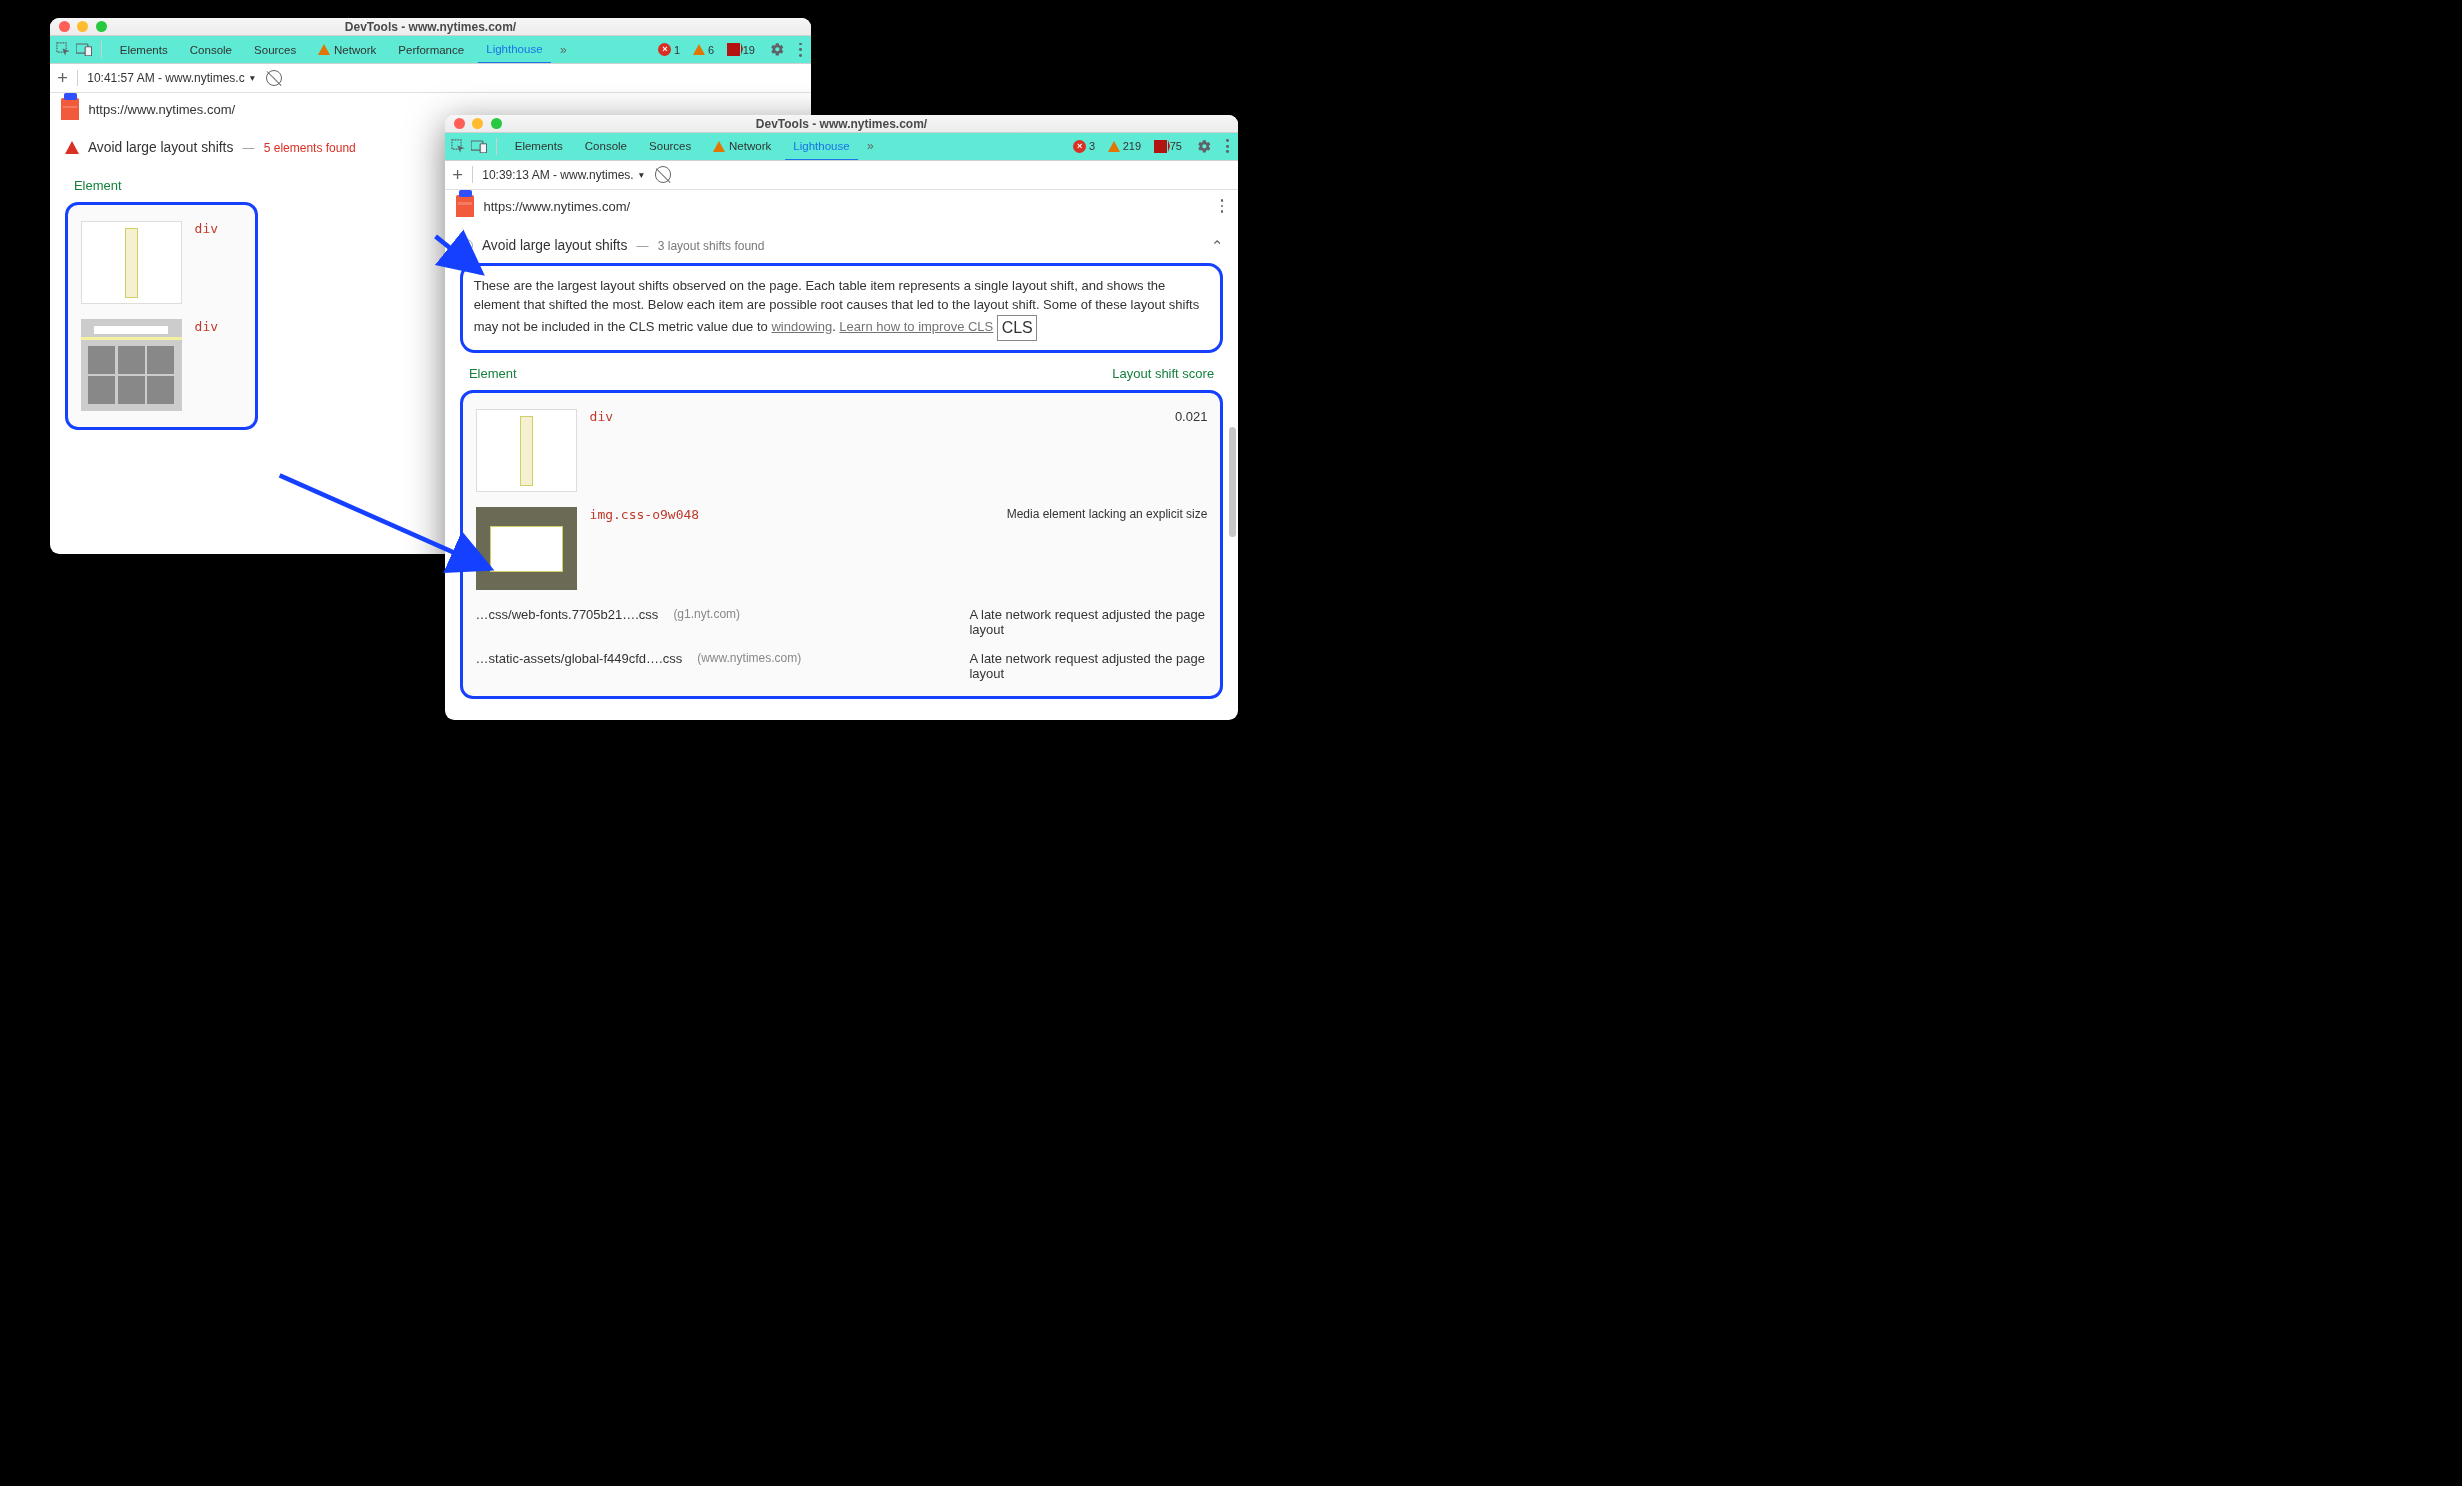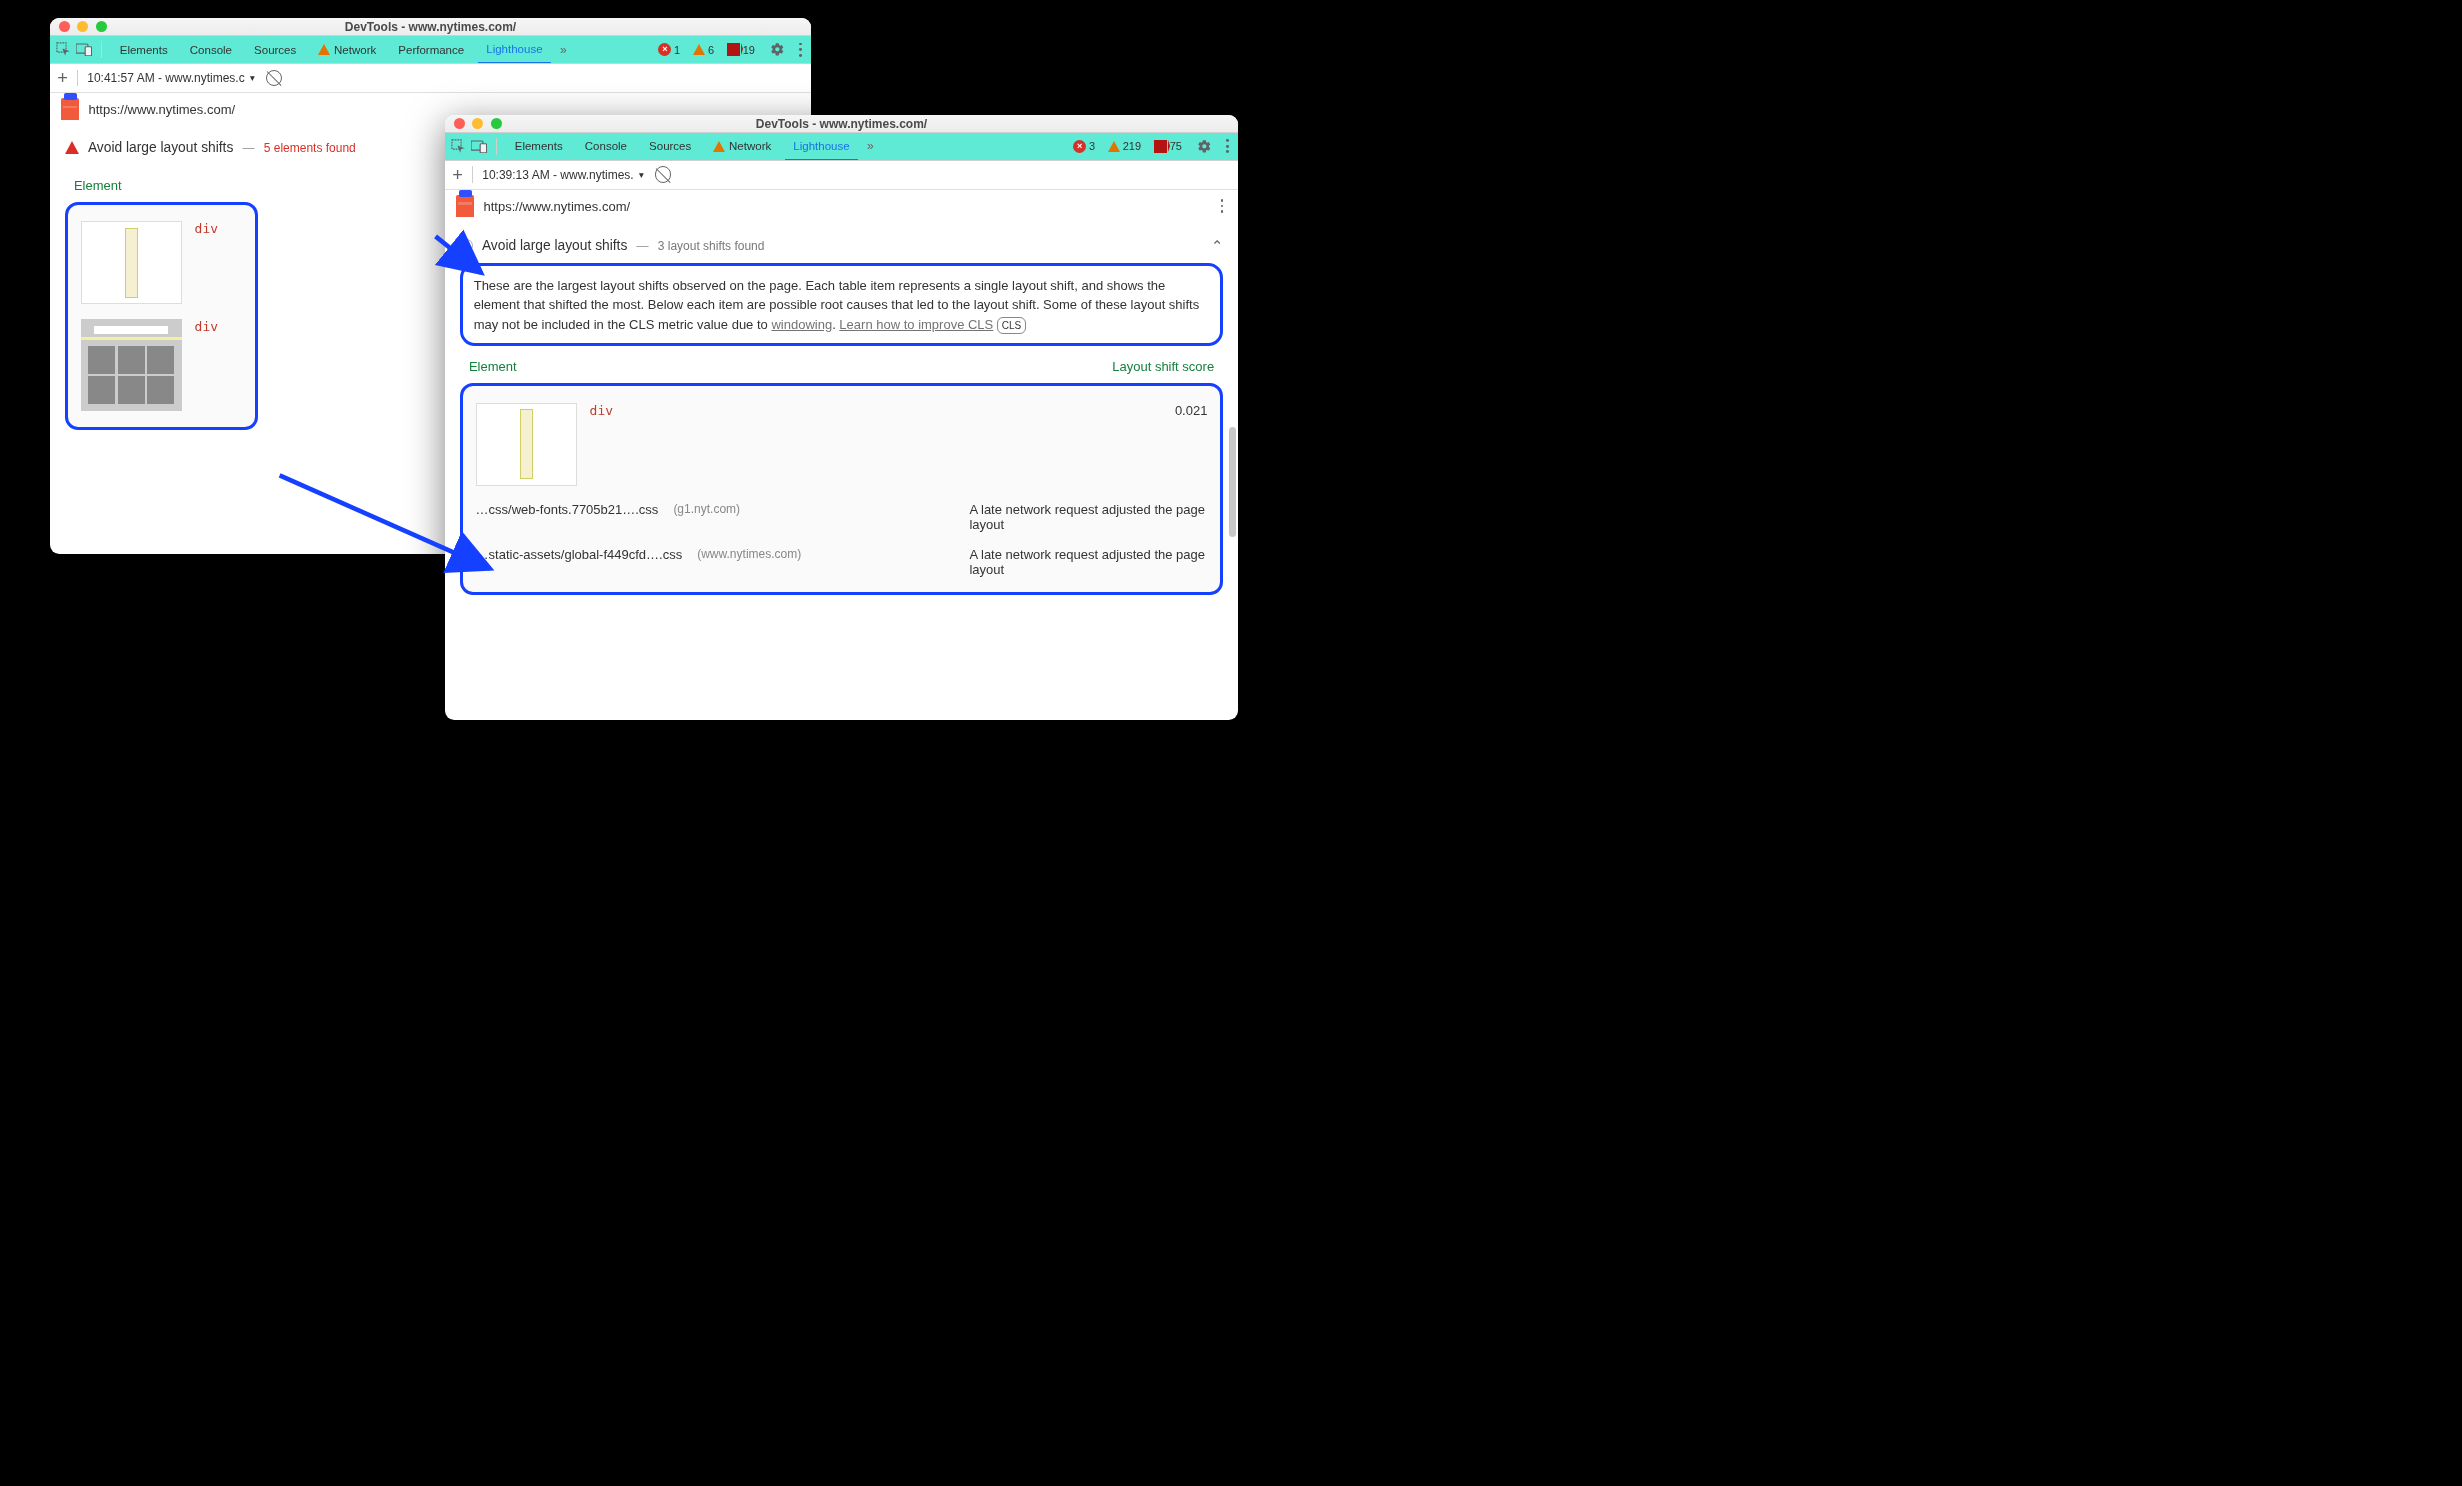--- a/index.html
+++ b/index.html
@@ -106,21 +106,21 @@
 
   .callout {
     border: 3.7px solid #1540ff;
     border-radius: 14.7px;
     padding: 9.2px 11px;
     font-size: 13px;
     line-height: 1.5;
     background: #fff;
   }
   .callout a { color: #737373; text-decoration: underline; }
-  .cls-tag { display:inline-block; border:0.9px solid #888; border-radius:6px; padding: 0 3.7px; font-size: 10px; vertical-align: middle; margin-left: 3.7px; }
+  .cls-tag { display:inline-block; border:0.9px solid #888; border-radius:0; padding: 0 3.7px; font-size: 16px; vertical-align: middle; margin-left: 3.7px; }
 
   .table-head { display:flex; padding: 13px 9.2px 9.2px 9.2px; color:#15803d; font-size:13px; }
   .table-head .right { margin-left:auto; }
 
   .elem-box {
     border: 3.7px solid #1540ff;
     border-radius: 13px;
     padding: 9.2px;
     background: #fafafa;
   }
@@ -366,20 +366,28 @@
     <div class="elem-box">
       <div class="elem-row">
         <div class="thumb">
             <div class="thumb-bar"></div>
           </div>
         <span class="code">div</span>
         <div class="spacer"></div>
         <span class="score">0.021</span>
       </div>
 
+      <div class="elem-row">
+        <div class="thumb dark">
+            <div class="thumb-rect"></div>
+          </div>
+        <span class="code">img.css-o9w048</span>
+        <div class="spacer"></div>
+        <span class="reason" style="max-width:238px;">Media element lacking an explicit size</span>
+      </div>
 
       <div class="cause-row">
         <span class="file">…css/web-fonts.7705b21….css</span>
         <span class="domain">(g1.nyt.com)</span>
         <span class="reason">A late network request adjusted the page layout</span>
       </div>
       <div class="cause-row">
         <span class="file">…static-assets/global-f449cfd….css</span>
         <span class="domain">(www.nytimes.com)</span>
         <span class="reason">A late network request adjusted the page layout</span>

